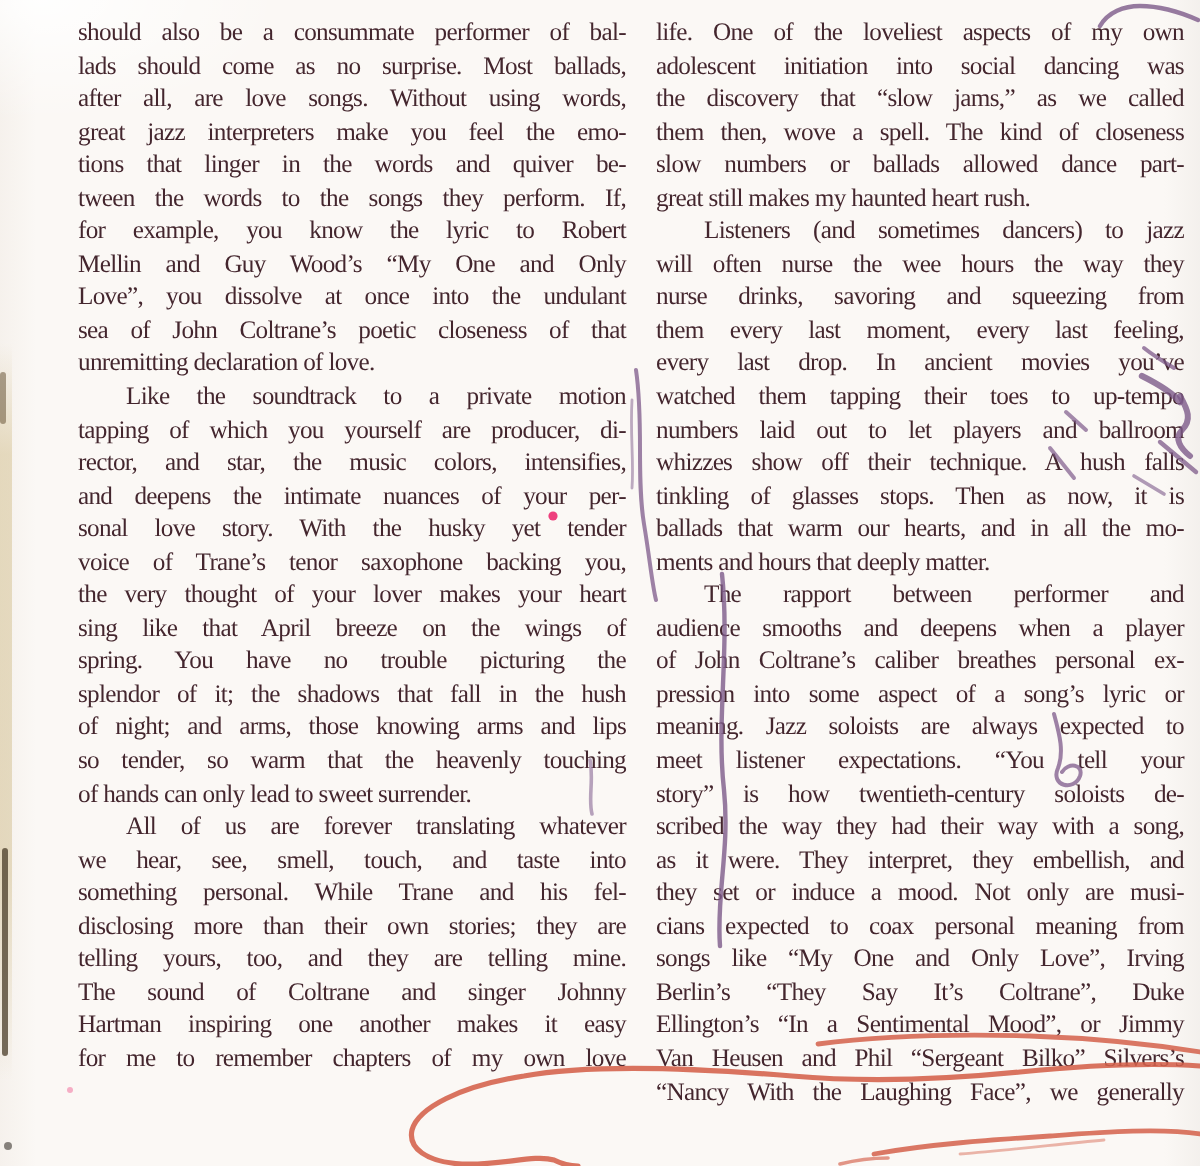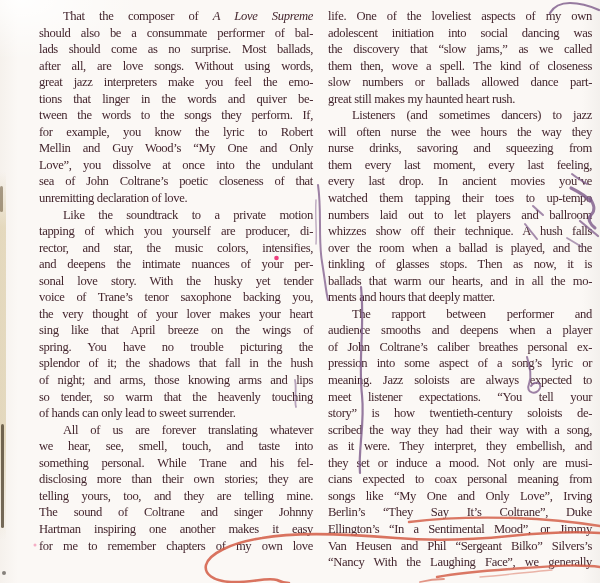--- a/index.html
+++ b/index.html
@@ -39,21 +39,20 @@
 <body>
 
 <div id="page">
 
   <div class="edge-strip"></div>
   <div class="edge-dark-1"></div>
   <div class="edge-dark-2"></div>
   <div class="corner-speck"></div>
 
   <div id="col-left" class="col">
-      <div class="line ind"><span>That the composer of </span><i>A Love Supreme</i></div>
       <div class="line"><span>should also be a consummate performer of bal-</span></div>
       <div class="line"><span>lads should come as no surprise. Most ballads,</span></div>
       <div class="line"><span>after all, are love songs. Without using words,</span></div>
       <div class="line"><span>great jazz interpreters make you feel the emo-</span></div>
       <div class="line"><span>tions that linger in the words and quiver be-</span></div>
       <div class="line"><span>tween the words to the songs they perform. If,</span></div>
       <div class="line"><span>for example, you know the lyric to Robert</span></div>
       <div class="line"><span>Mellin and Guy Wood’s “My One and Only</span></div>
       <div class="line"><span>Love”, you dissolve at once into the undulant</span></div>
       <div class="line"><span>sea of John Coltrane’s poetic closeness of that</span></div>
@@ -88,21 +87,20 @@
       <div class="line"><span>slow numbers or ballads allowed dance part-</span></div>
       <div class="line end"><span>great still makes my haunted heart rush.</span></div>
       <div class="line ind"><span>Listeners (and sometimes dancers) to jazz</span></div>
       <div class="line"><span>will often nurse the wee hours the way they</span></div>
       <div class="line"><span>nurse drinks, savoring and squeezing from</span></div>
       <div class="line"><span>them every last moment, every last feeling,</span></div>
       <div class="line"><span>every last drop. In ancient movies you’ve</span></div>
       <div class="line"><span>watched them tapping their toes to up-tempo</span></div>
       <div class="line"><span>numbers laid out to let players and ballroom</span></div>
       <div class="line"><span>whizzes show off their technique. A hush falls</span></div>
-      <div class="line"><span>over the room when a ballad is played, and the</span></div>
       <div class="line"><span>tinkling of glasses stops. Then as now, it is</span></div>
       <div class="line"><span>ballads that warm our hearts, and in all the mo-</span></div>
       <div class="line end"><span>ments and hours that deeply matter.</span></div>
       <div class="line ind"><span>The rapport between performer and</span></div>
       <div class="line"><span>audience smooths and deepens when a player</span></div>
       <div class="line"><span>of John Coltrane’s caliber breathes personal ex-</span></div>
       <div class="line"><span>pression into some aspect of a song’s lyric or</span></div>
       <div class="line"><span>meaning. Jazz soloists are always expected to</span></div>
       <div class="line"><span>meet listener expectations. “You tell your</span></div>
       <div class="line"><span>story” is how twentieth-century soloists de-</span></div>

